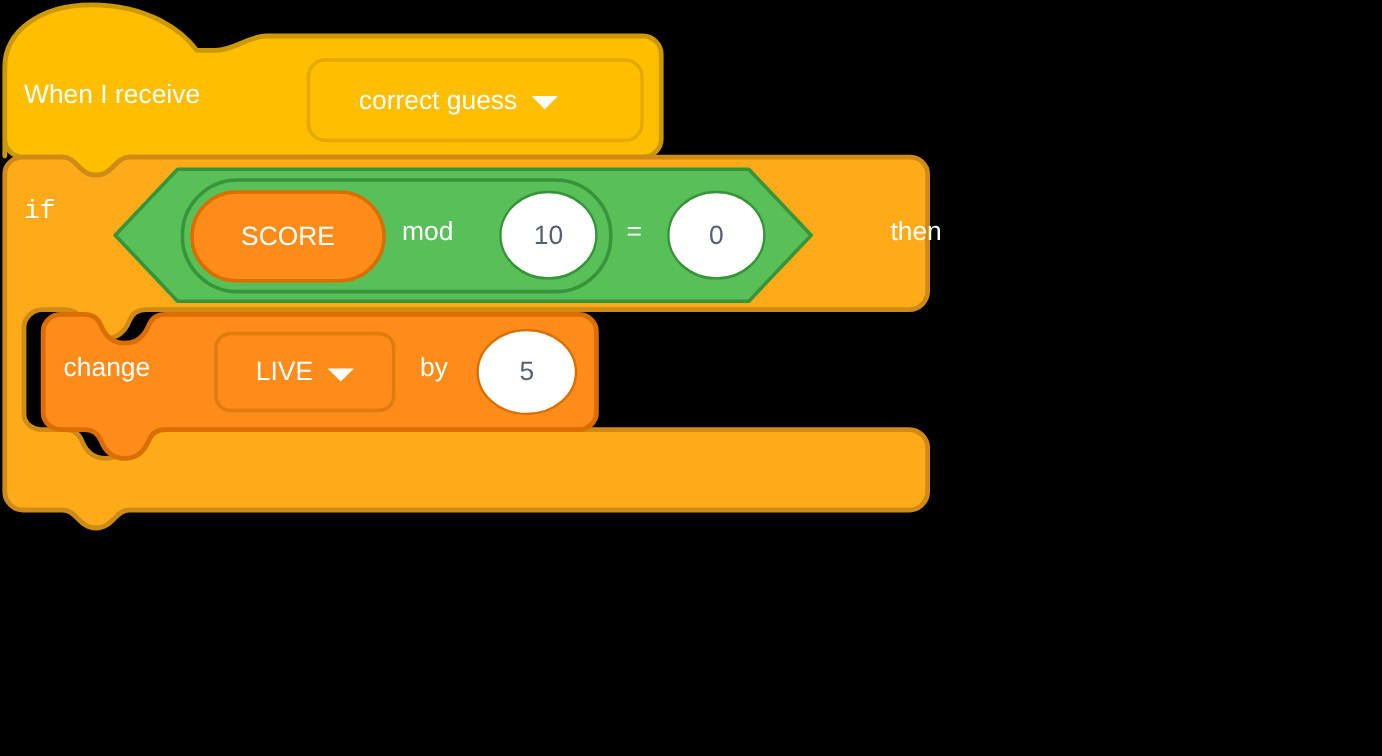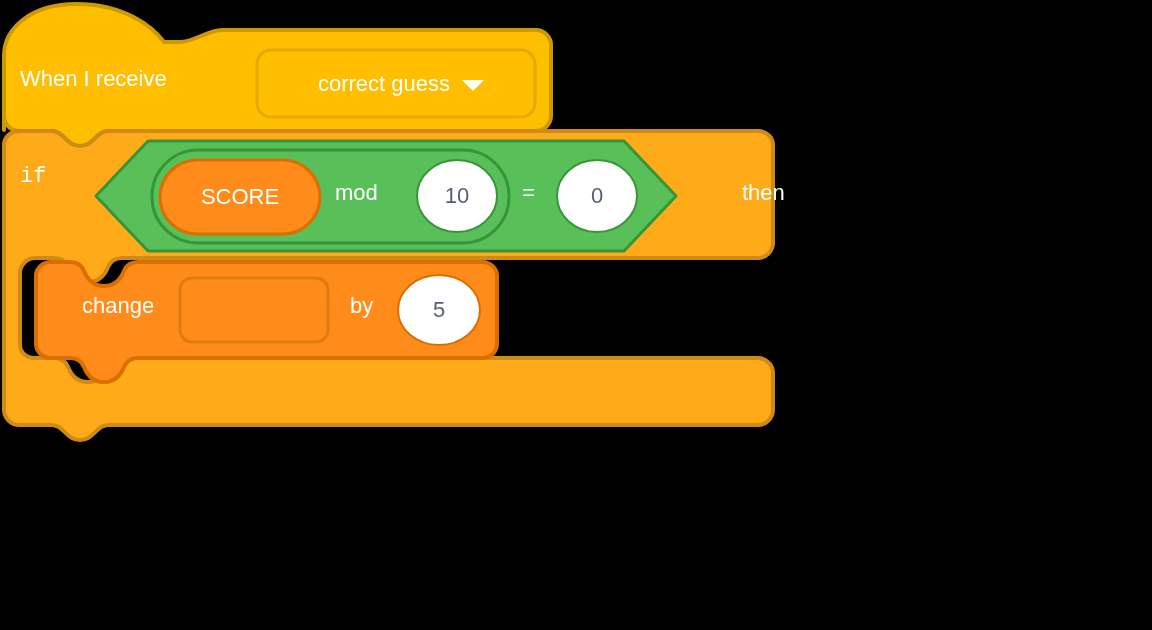--- a/index.html
+++ b/index.html
@@ -193,21 +193,21 @@
 
       <rect x="180" y="278" width="148" height="64" rx="12" ry="12" fill="#FF8C1A" stroke="#E07B10" stroke-width="3"></rect>
 
       <ellipse cx="439" cy="310" rx="41" ry="35" fill="#FFFFFF" stroke="#DB6E00" stroke-width="2"></ellipse>
     </g>
 
   </svg>
 
   <div class="lbl" style="left:20px; top:68px;">When I receive</div>
 
-  <div class="field" style="left:262px; top:50px; width:278px; height:67px;">
+  <div class="field" style="left:243px; top:50px; width:278px; height:67px;">
     <span class="lbl" style="position:static;">correct guess</span>
     <span class="drop-arrow"></span>
   </div>
 
   <div class="lbl" style="left:20px; top:166px;font-family:Liberation Mono, monospace;">if</div>
 
   <div class="lbl" style="left:694px; top:182px;margin-left:48px;">then</div>
 
   <div class="centered" style="left:160px; top:160px; width:160px; height:74px;">
     <span class="lbl" style="position:static;">SCORE</span>
@@ -218,22 +218,26 @@
   <div class="centered" style="left:417px; top:160px; width:80px; height:72px;">
     <span class="lbl dark" style="position:static;">10</span>
   </div>
 
   <div class="lbl" style="left:522px; top:182px;">=</div>
 
   <div class="centered" style="left:557px; top:160px; width:80px; height:72px;">
     <span class="lbl dark" style="position:static;">0</span>
   </div>
 
-  <div class="lbl" style="left:53px; top:295px;margin-left:29px;">change</div>
-
+  <div class="lbl" style="left:53px; top:295px;">change</div>
+
+  <div class="field" style="left:180px; top:278px; width:148px; height:64px;">
+    <span class="lbl" style="position:static;">LIVE</span>
+    <span class="drop-arrow"></span>
+  </div>
 
   <div class="lbl" style="left:350px; top:295px;text-align:right;">by</div>
 
   <div class="centered" style="left:399px; top:275px; width:80px; height:70px;">
     <span class="lbl dark" style="position:static;">5</span>
   </div>
 
 </div>
 
 </body></html>

